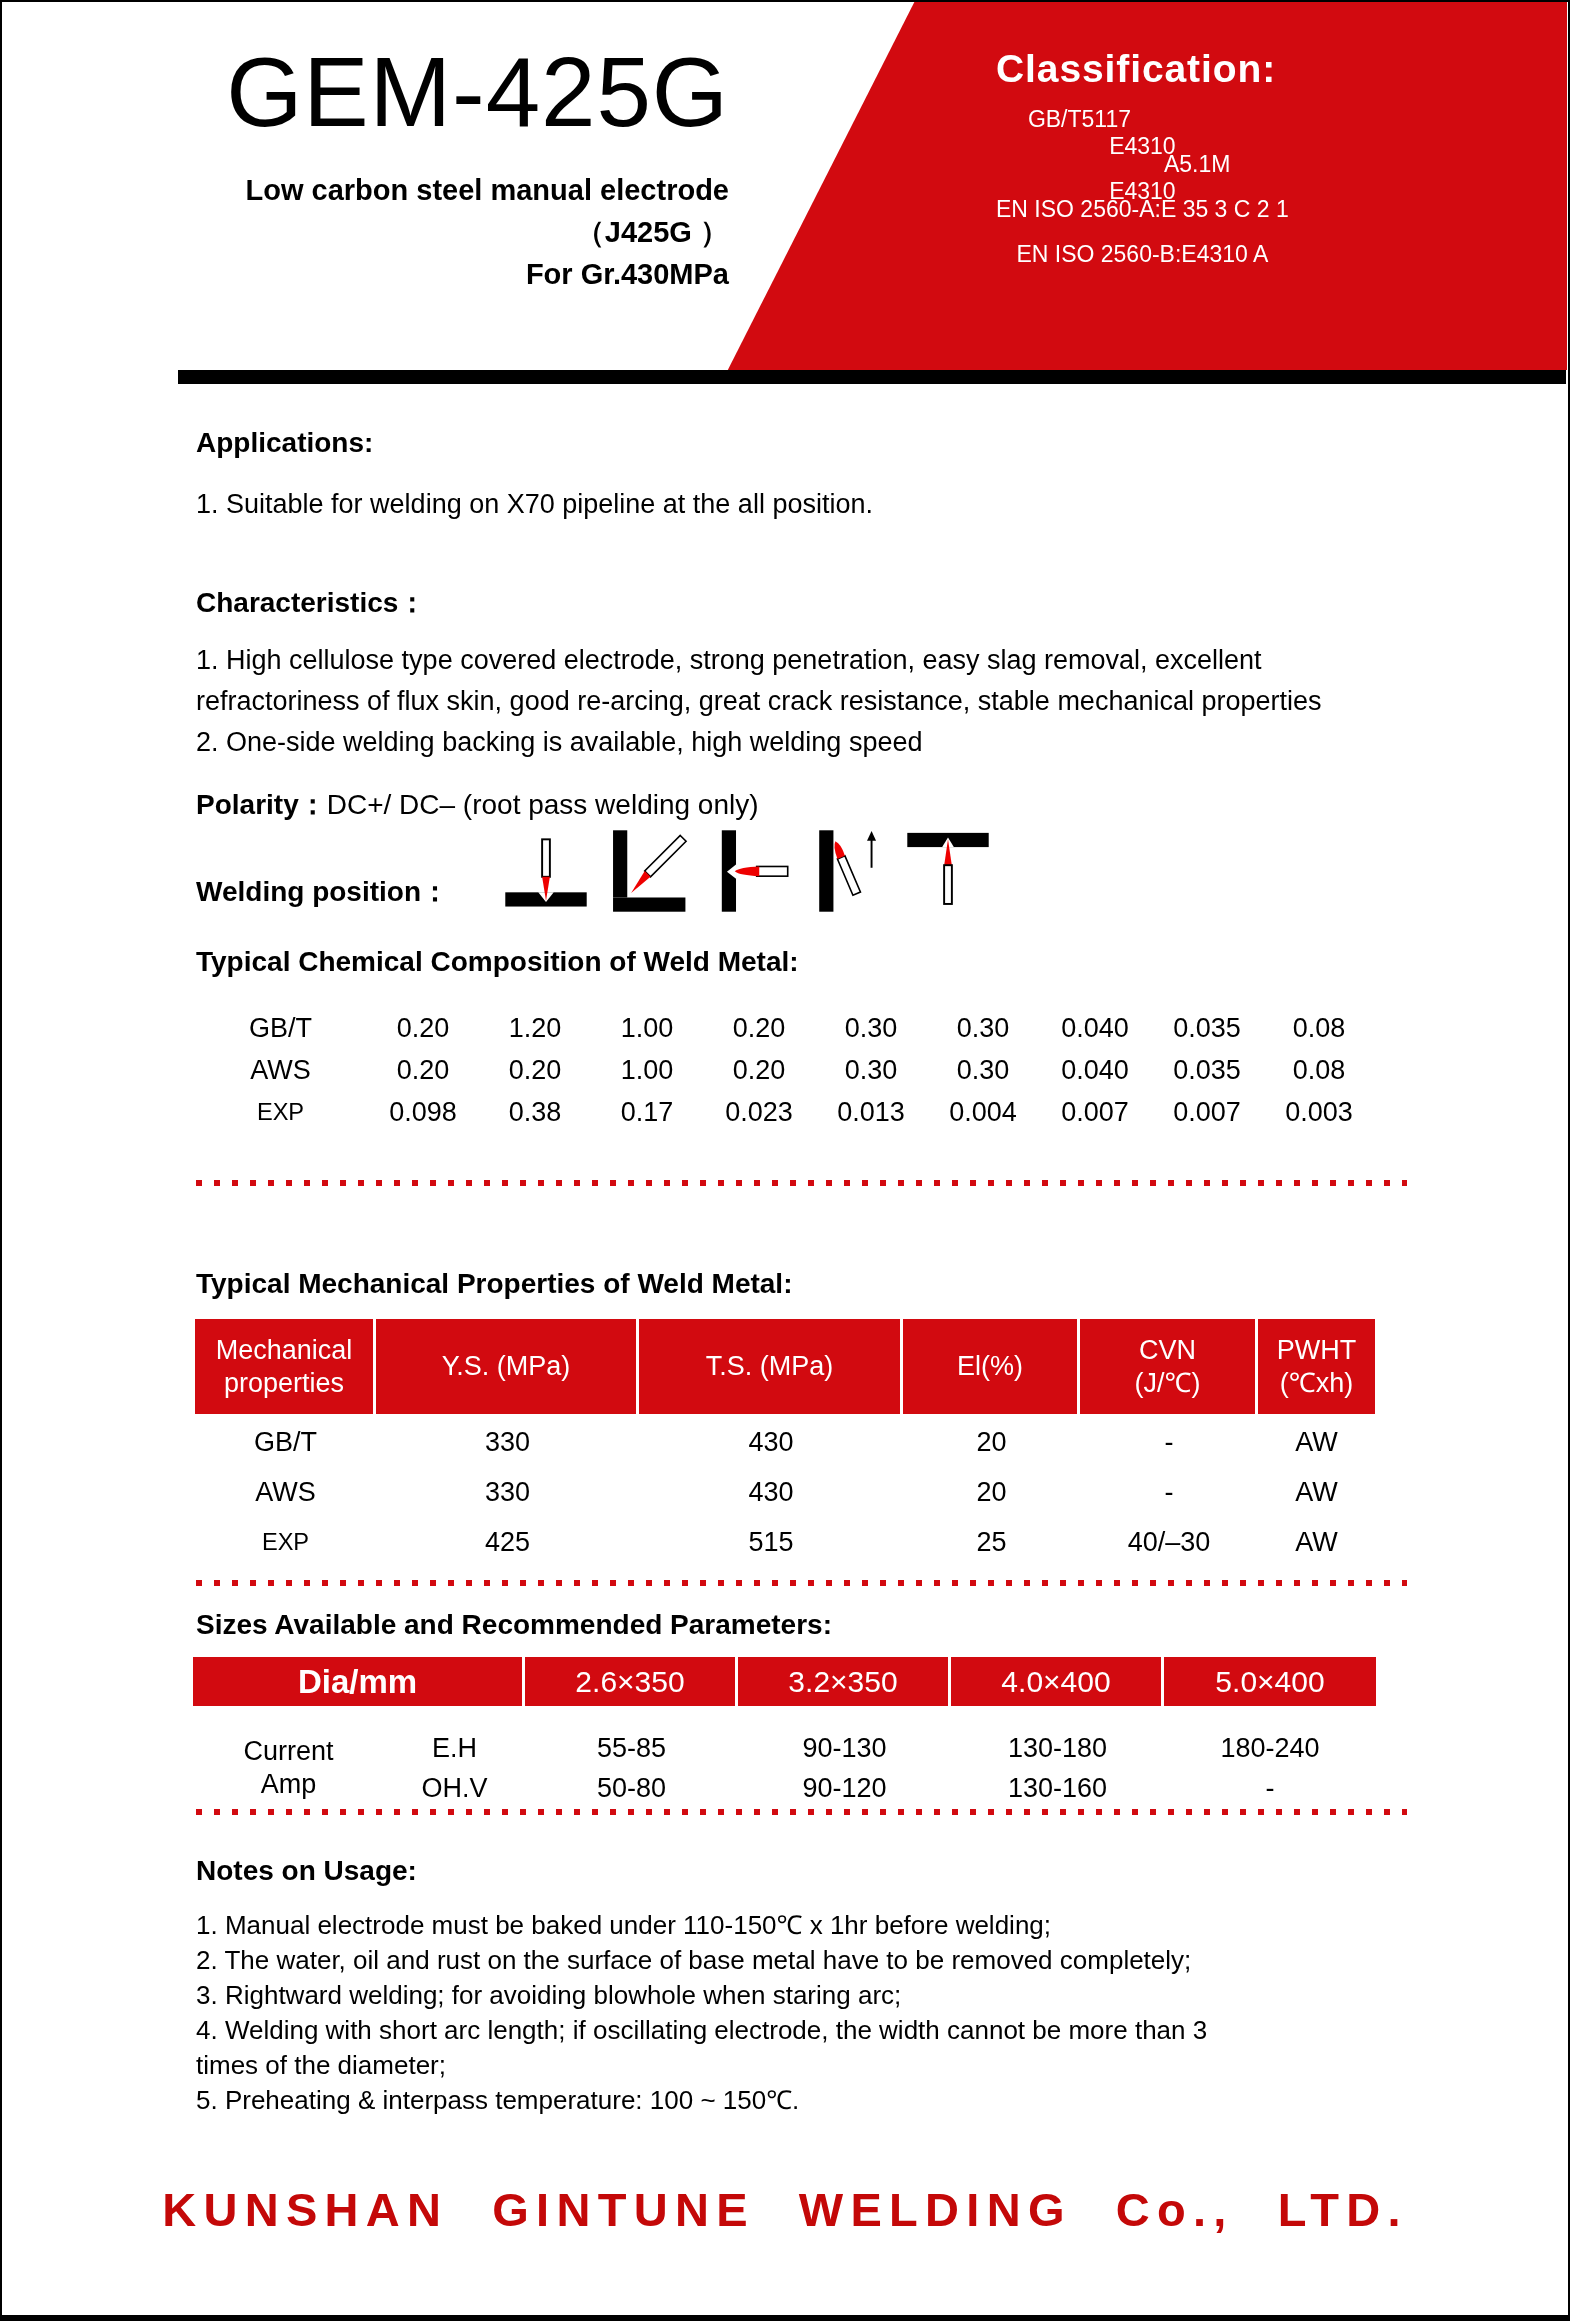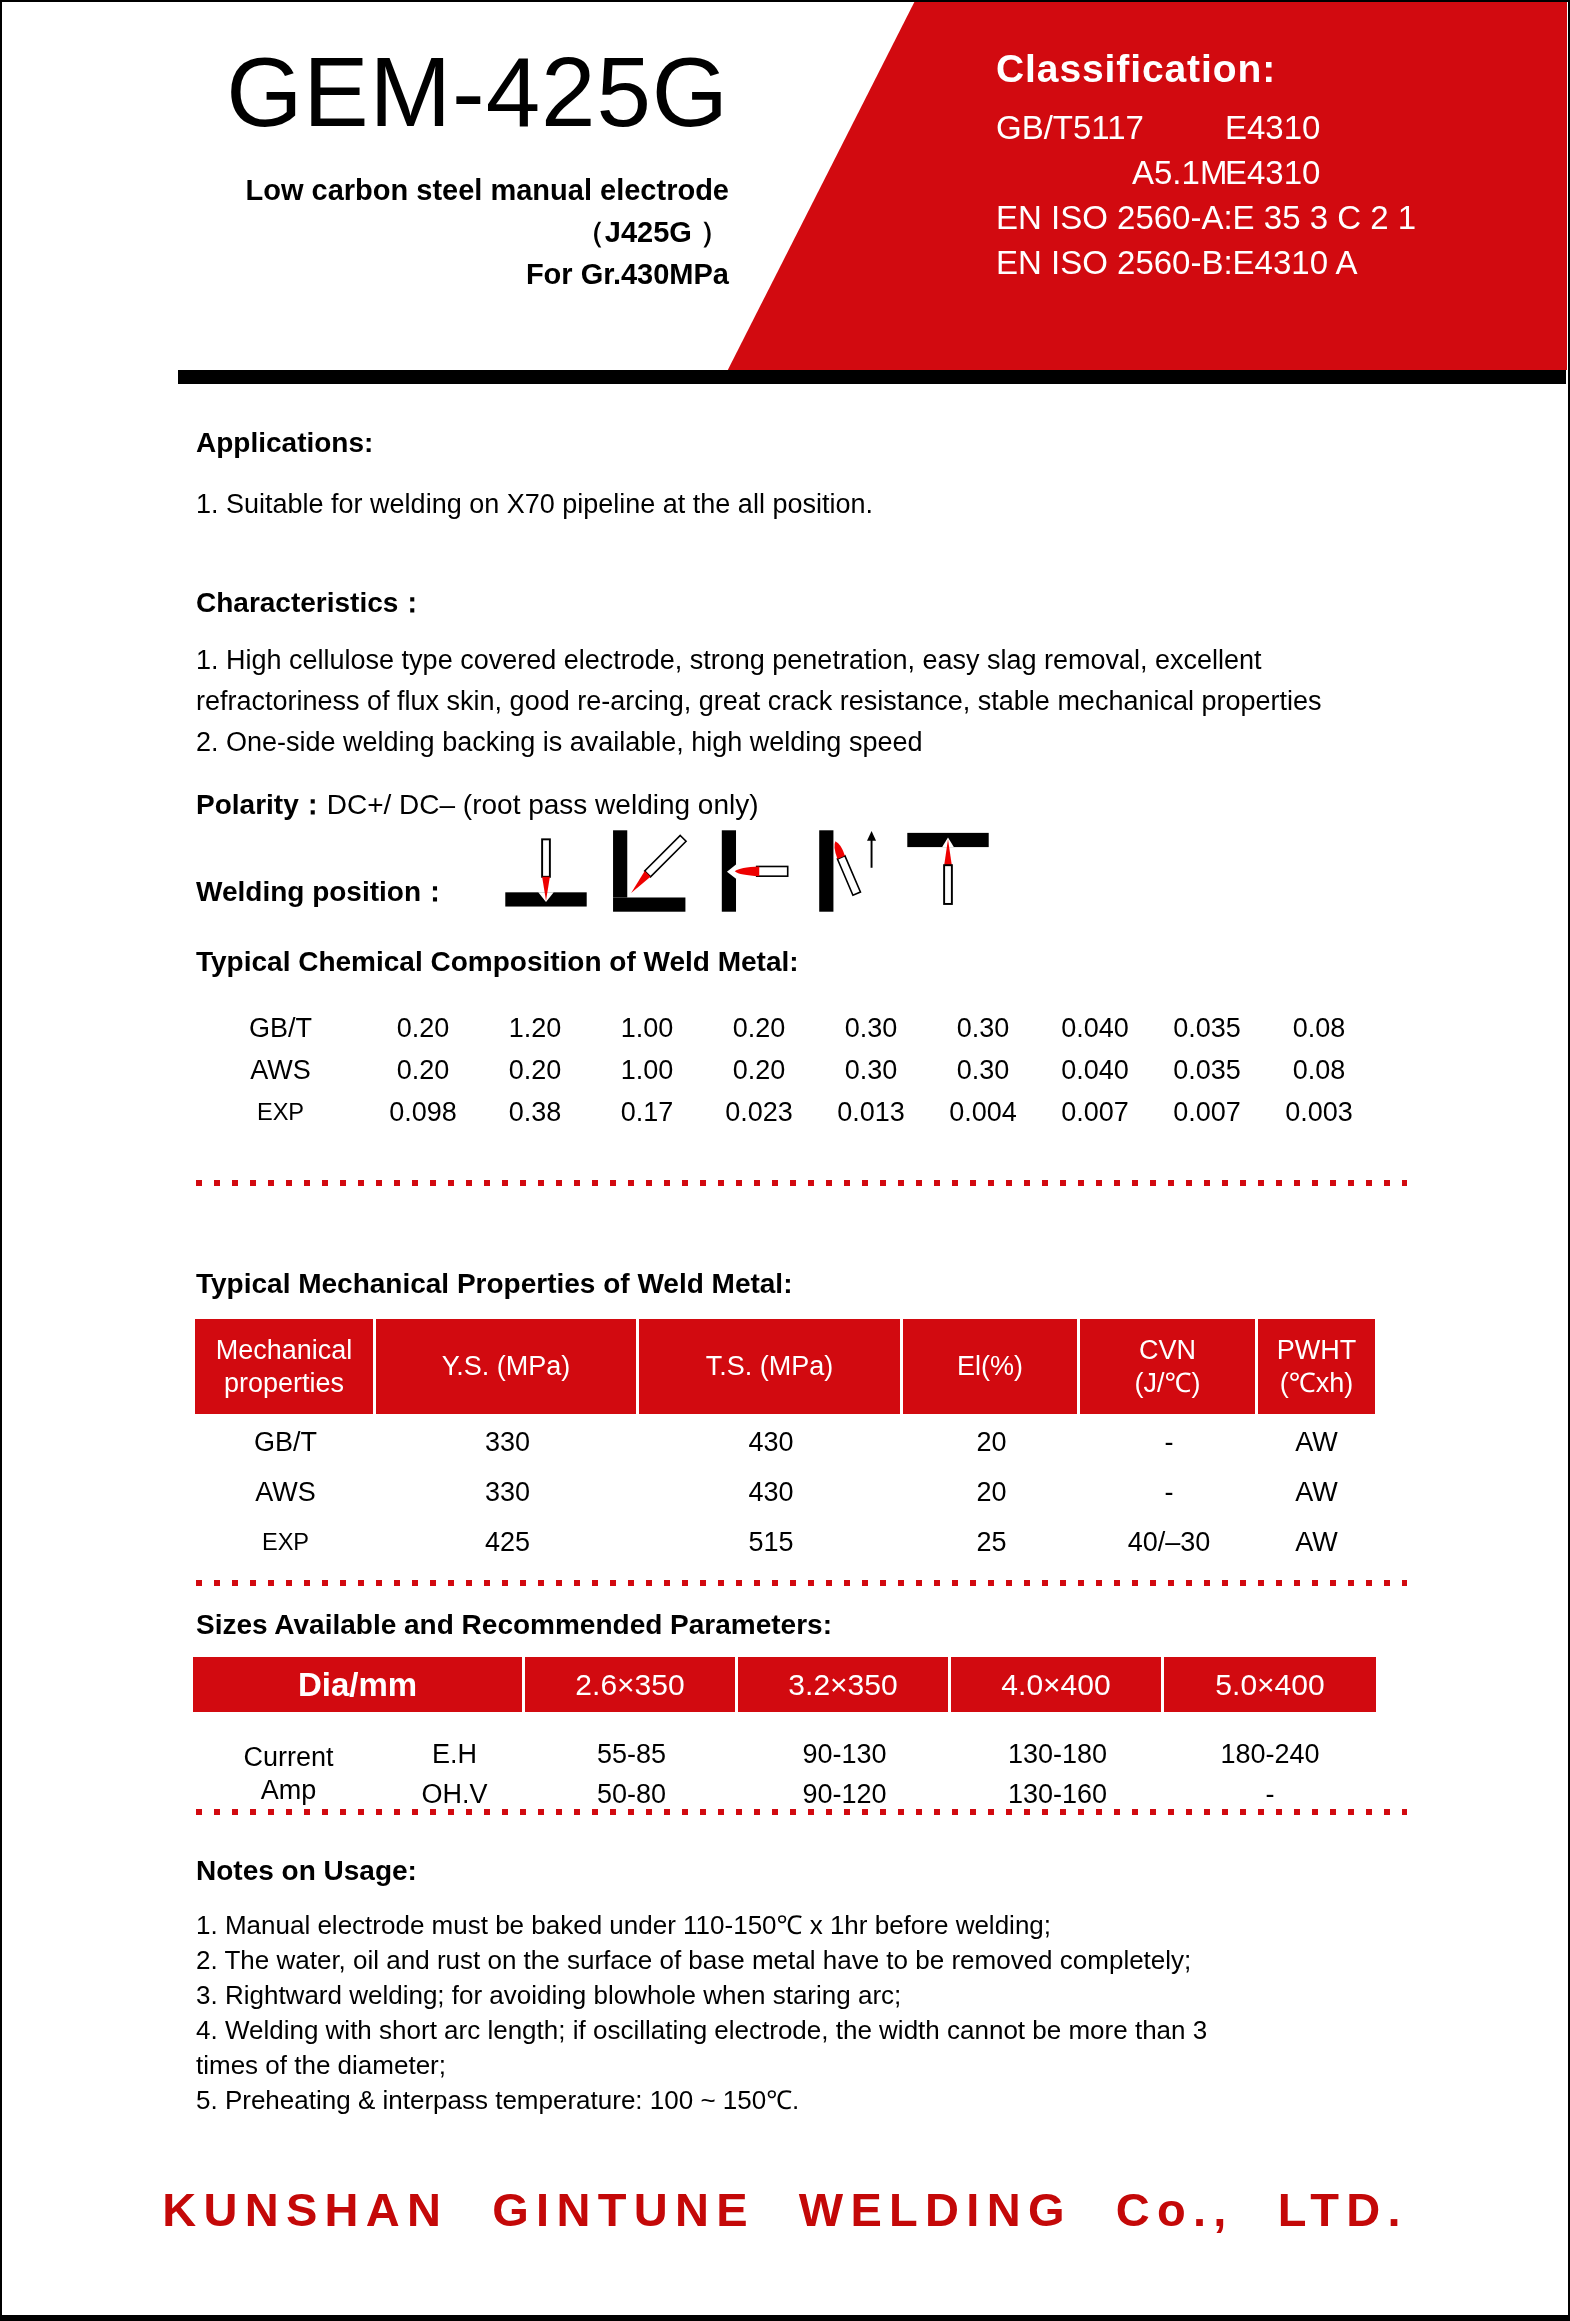--- a/index.html
+++ b/index.html
@@ -20,21 +20,21 @@
     margin:0 auto;
   }
   
   .red-banner{
     position:absolute;left:689px;top:0;width:876px;height:368px;
     background:var(--red);
     clip-path:polygon(25.5% 0,100% 0,100% 100%,4.2% 100%);
   }
   .class-block{position:absolute;left:994px;top:45px;color:#fff;}
   .class-heading{font-size:39px;font-weight:700;margin-bottom:14.5px;letter-spacing:0.9px;}
-  .class-line{font-size:33px;font-weight:400;height:45px;display:flex;align-items:center;}
+  .class-line{font-size:23px;font-weight:400;height:45px;display:flex;align-items:center;flex-direction:column;}
   .class-label{display:inline-block;width:229px;}
   .class-label.indent{text-indent:136px;}
   .class-single{width:auto;}
   .header-rule{position:absolute;left:176px;top:368px;width:1388px;height:13.6px;background:#000;}
   .title-block{position:absolute;left:141px;top:27px;width:586px;text-align:right;}
   .doc-title{font-size:98px;font-weight:400;letter-spacing:0.9px;line-height:1.3;margin:0;}
   .doc-sub{font-size:29px;font-weight:700;line-height:42px;margin:0;}
   .doc-sub.first{margin-top:12.7px;}
   
   .sec-heading{position:absolute;left:194px;font-size:28px;font-weight:700;white-space:pre-line;}
@@ -60,21 +60,21 @@
     font-size:27px;text-align:center;white-space:pre-line;line-height:33px;
   }
   .cell.small{font-size:23.6px;}
   #chem-table{left:192px;top:1000px;width:1181px;}
   #chem-table .tbl-header{grid-template-columns:173px repeat(9,1fr);height:49px;}
   #chem-table .tbl-body{grid-template-columns:173px repeat(9,1fr);grid-auto-rows:42px;padding-top:5.5px;}
   #mech-table{left:193px;top:1317px;width:1180px;}
   #mech-table .tbl-header{grid-template-columns:181px 263px 264px 177px 178px 117px;height:95px;}
   #mech-table .tbl-body{grid-template-columns:181px 263px 264px 177px 178px 117px;grid-auto-rows:50px;padding-top:3.6px;}
   #sizes-table{left:191px;top:1655px;width:1182px;}
-  #sizes-table .tbl-header{grid-template-columns:332px 213px 213px 213px 212px;height:55px;}
+  #sizes-table .tbl-header{grid-template-columns:332px 213px 213px 213px 212px;height:49px;}
   #sizes-table .tbl-header .hcell{font-size:30px;}
   #sizes-table .hcell.dia{font-weight:700;font-size:33px;}
   #sizes-table .tbl-body{grid-template-columns:191px 141px 213px 213px 213px 212px;grid-template-rows:40px 40px;padding-top:22px;}
   .sz-group{grid-row:1/3;grid-column:1;}
   .dots{
     position:absolute;left:194px;width:1211px;height:6.4px;
     background:repeating-linear-gradient(90deg,var(--red) 0 6.4px,transparent 6.4px 18px);
   }
   
   .notes-list{position:absolute;left:194px;top:1906px;width:1336px;}

